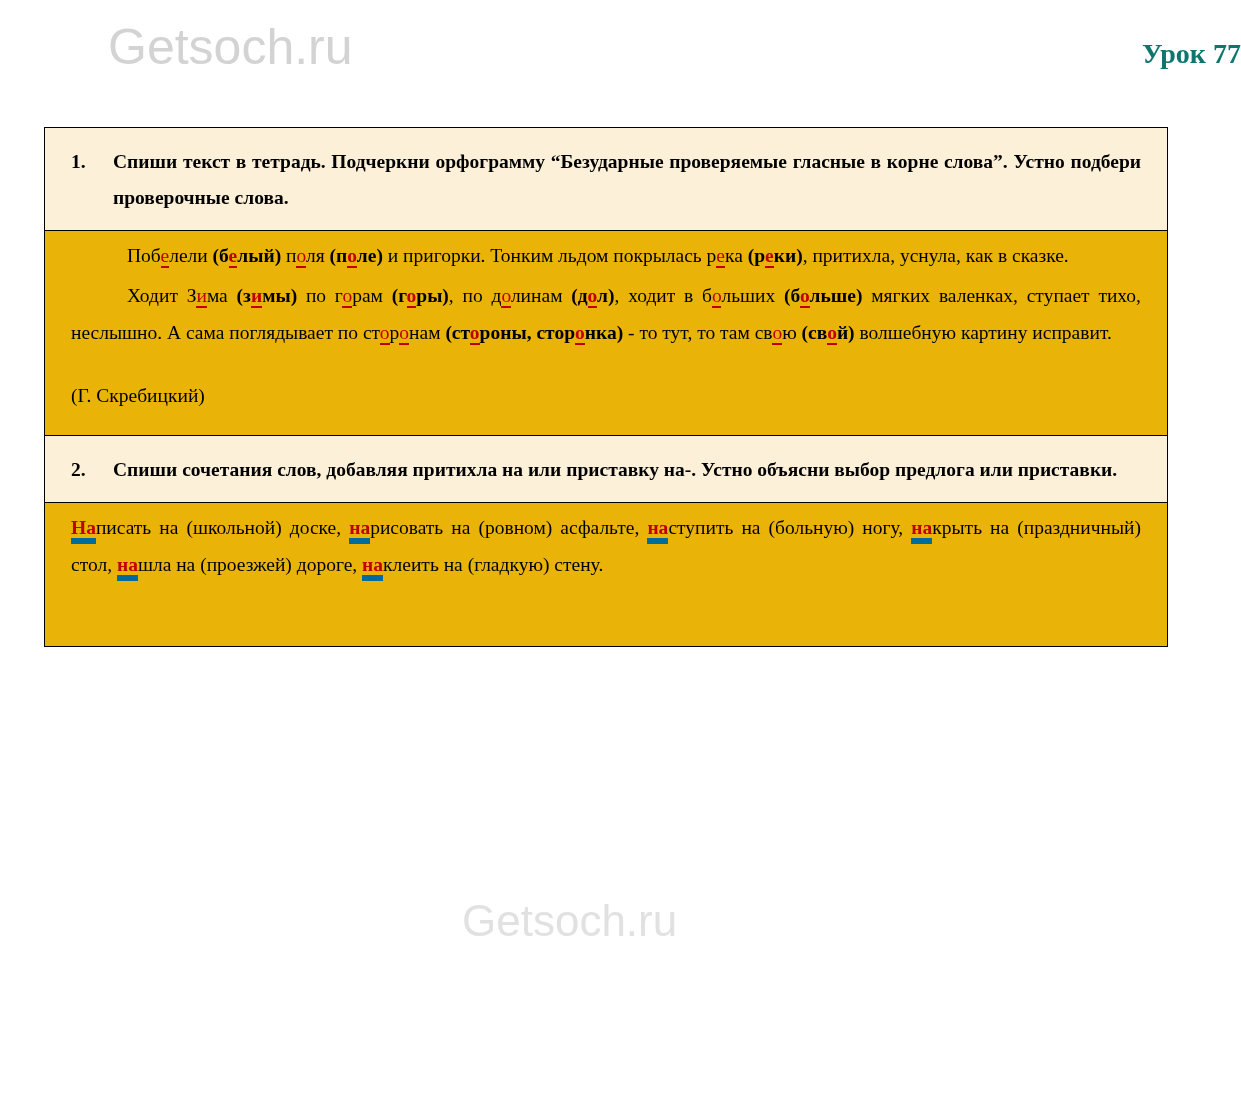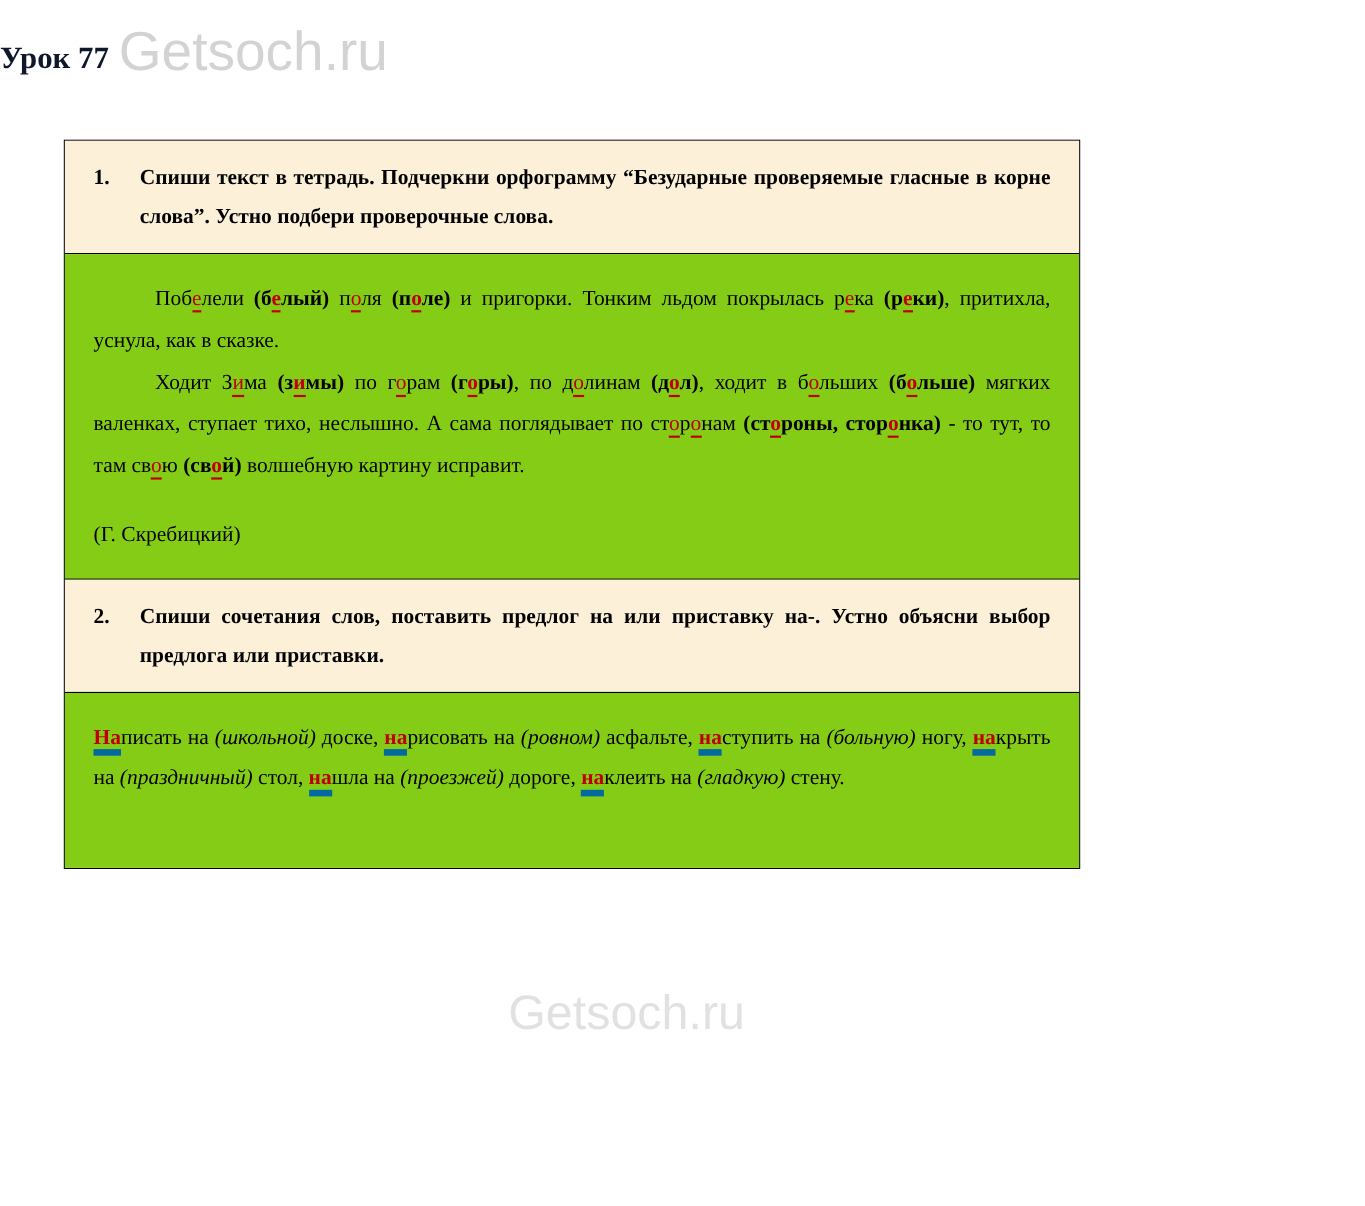--- a/index.html
+++ b/index.html
@@ -31,34 +31,34 @@
   .wm-2 { left: 282px;  top: 298px; font-size: 44px; }
   .wm-3 { left: 396px;  top: 520px; font-size: 44px; }
   .wm-4 { left: 462px;  top: 896px; font-size: 44px; }
 
   
   .lesson-title {
     position: absolute;
     left: 0;
     right: 0;
     top: 38px;
-    text-align: left;
-    color: #0f172a;
+    text-align: right;
+    color: #0f766e;
     font-size: 28px;
     font-weight: bold;
     font-family: "Liberation Serif", serif;
     z-index: 6;
   }
 
   
   .sheet {
     position: absolute;
-    left: 58px;
+    left: 44px;
     top: 127px;
-    width: 924px;
+    width: 1124px;
     border: 1px solid #000;
     box-sizing: border-box;
     background: transparent;
     z-index: 6;
   }
   .task-band {
     background: #fcf0d9;
     border-bottom: 1px solid #000;
     padding: 16px 26px 14px 26px;
   }
@@ -71,39 +71,39 @@
     text-indent: 0;
     padding-left: 42px;
     text-justify: inter-word;
   }
   .task-band p .num {
     margin-left: -42px;
     display: inline-block;
     width: 42px;
   }
   .answer-band {
-    background: #84cc16;
-    padding: 22px 26px 18px 26px;
+    background: #eab308;
+    padding: 6px 26px 18px 26px;
   }
   .answer-band.bordered-bottom { border-bottom: 1px solid #000; }
   .answer-band p {
     margin: 0 0 2px 0;
     font-size: 19.5px;
     line-height: 1.92;
     text-align: justify;
     text-justify: inter-word;
   }
   .indent { text-indent: 56px; }
   .author {
     text-align: center;
     margin-top: 26px !important;
     text-indent: 0;
   }
   .b { font-weight: bold; }
-  .i { font-style: italic; }
+  .i { }
   .stress {
     color: #c00000;
     border-bottom: 2px solid #c00000;
   }
   .pre {
     color: #c00000;
     font-weight: bold;
     border-bottom: 6px solid #0369a1;
   }
   .gap { height: 42px; }
@@ -131,21 +131,21 @@
       Поб<span class="stress">е</span>лели <span class="b">(б<span class="stress">е</span>лый)</span> п<span class="stress">о</span>ля <span class="b">(п<span class="stress">о</span>ле)</span> и пригорки. Тонким льдом покрылась р<span class="stress">е</span>ка <span class="b">(р<span class="stress">е</span>ки)</span>, притихла, уснула, как в сказке.
     </p>
     <p class="indent">
       Ходит З<span class="stress">и</span>ма <span class="b">(з<span class="stress">и</span>мы)</span> по г<span class="stress">о</span>рам <span class="b">(г<span class="stress">о</span>ры)</span>, по д<span class="stress">о</span>линам <span class="b">(д<span class="stress">о</span>л)</span>, ходит в б<span class="stress">о</span>льших <span class="b">(б<span class="stress">о</span>льше)</span> мягких валенках, ступает тихо, неслышно. А сама поглядывает по ст<span class="stress">о</span>р<span class="stress">о</span>нам <span class="b">(ст<span class="stress">о</span>роны, стор<span class="stress">о</span>нка)</span> - то тут, то там св<span class="stress">о</span>ю <span class="b">(св<span class="stress">о</span>й)</span> волшебную картину исправит.
     </p>
     <p class="author">(Г. Скребицкий)</p>
   </div>
 
   <div class="task-band">
     <p>
-      <span class="num">2.</span><span>Спиши сочетания слов, поставить предлог на или приставку на-. Устно объясни выбор предлога или приставки.</span>
+      <span class="num">2.</span><span>Спиши сочетания слов, добавляя притихла на или приставку на-. Устно объясни выбор предлога или приставки.</span>
     </p>
   </div>
 
   <div class="answer-band">
     <p>
       <span class="pre">На</span>писать на <span class="i">(школьной)</span> доске, <span class="pre">на</span>рисовать на <span class="i">(ровном)</span> асфальте, <span class="pre">на</span>ступить на <span class="i">(больную)</span> ногу, <span class="pre">на</span>крыть на <span class="i">(праздничный)</span> стол, <span class="pre">на</span>шла на <span class="i">(проезжей)</span> дороге, <span class="pre">на</span>клеить на <span class="i">(гладкую)</span> стену.
     </p>
     <div class="gap"></div>
   </div>
 

